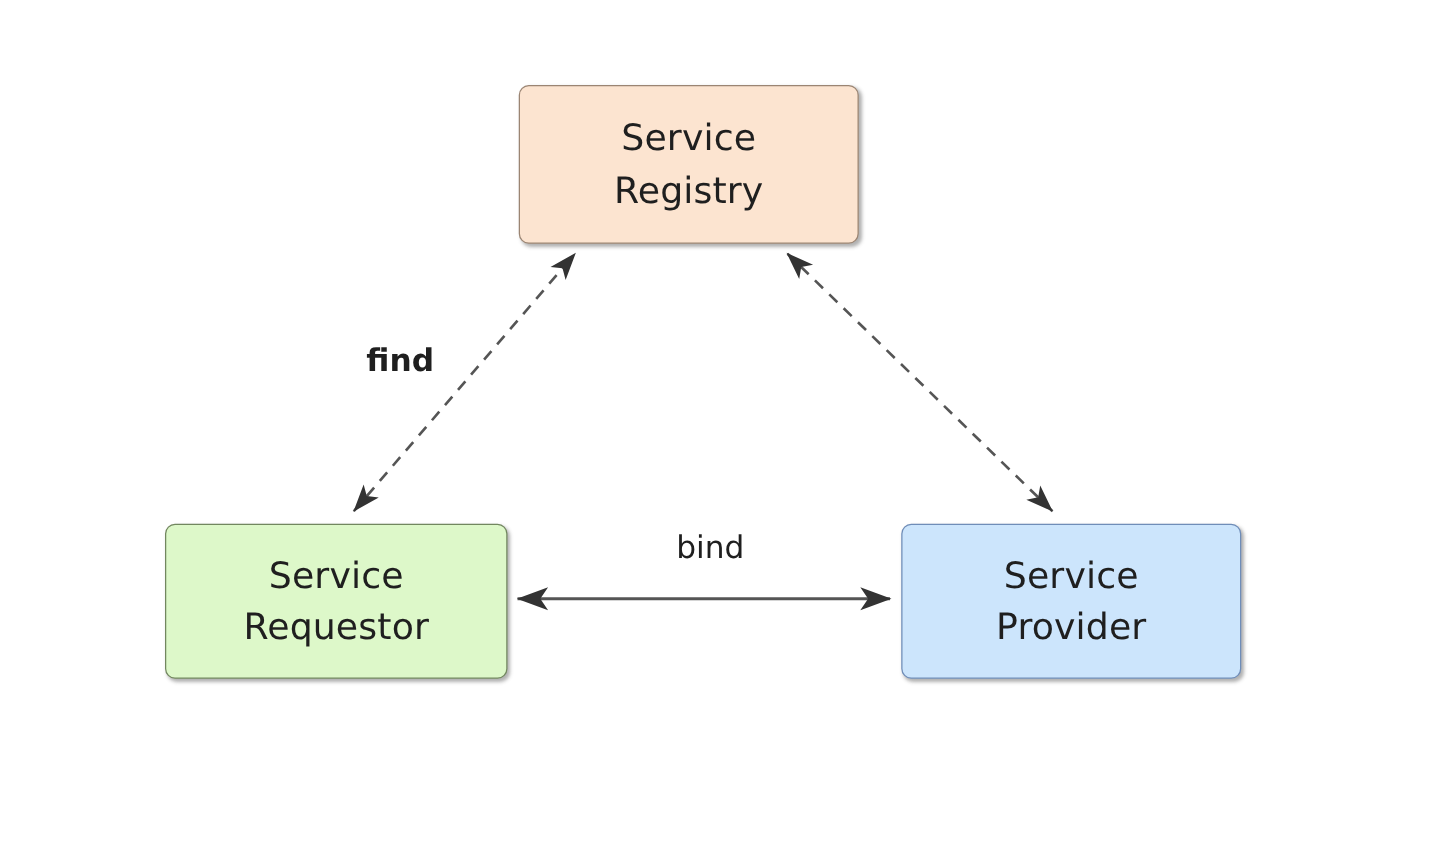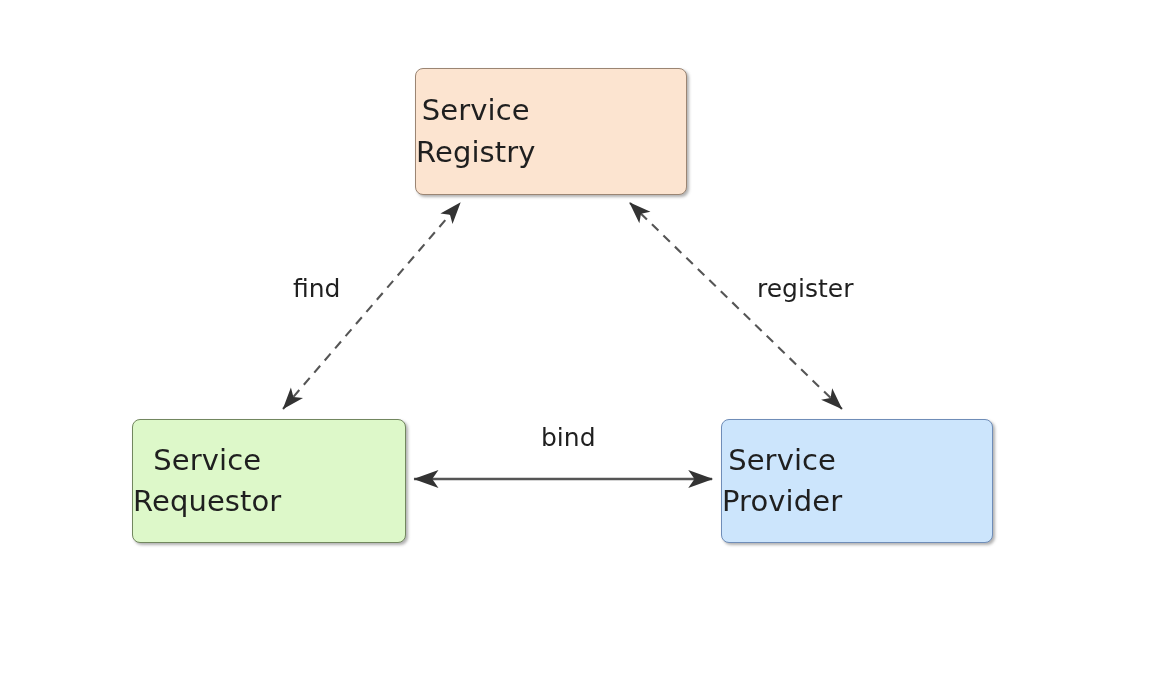--- a/index.html
+++ b/index.html
@@ -25,21 +25,21 @@
     left: 0;
     top: 0;
     width: 1160px;
     height: 676px;
   }
   .node {
     position: absolute;
     box-sizing: border-box;
     display: flex;
     align-items: center;
-    justify-content: flex-start;
+    justify-content: center;
     text-align: center;
     border-radius: 8px;
     border-style: solid;
     border-width: 1.6px;
     box-shadow: 2px 2px 3px rgba(70, 70, 70, 0.42);
     z-index: 2;
   }
   .node-label {
     font-family: "DejaVu Sans", "Liberation Sans", sans-serif;
     font-size: 29px;
@@ -76,21 +76,21 @@
   .edge-label {
     position: absolute;
     font-family: "DejaVu Sans", "Liberation Sans", sans-serif;
     font-size: 25px;
     color: #1f1f1f;
     background: #ffffff;
     padding: 1px 5px;
     white-space: nowrap;
     z-index: 3;
   }
-  #edge-label-find   { left: 288px; top: 273px; }
+  #edge-label-find   { left: 288px; top: 273px; font-weight: bold; }
   #edge-label-register { left: 752px; top: 273px; }
   #edge-label-bind   { left: 536px; top: 422px; }
 </style>
 </head>
 <body>
 
 <div id="diagram-canvas">
 
   <svg id="edge-layer" width="1160" height="676" viewBox="0 0 1160 676" xmlns="http://www.w3.org/2000/svg">
     <defs>
@@ -119,17 +119,16 @@
 Requestor</span>
   </div>
 
   <div class="node" id="node-service-provider">
     <span class="node-label">Service
 Provider</span>
   </div>
 
   <div class="edge-label" id="edge-label-find">find</div>
 
-  <div class="edge-label" id="edge-label-register">register</div>
 
   <div class="edge-label" id="edge-label-bind">bind</div>
 
 </div>
 
 </body></html>

